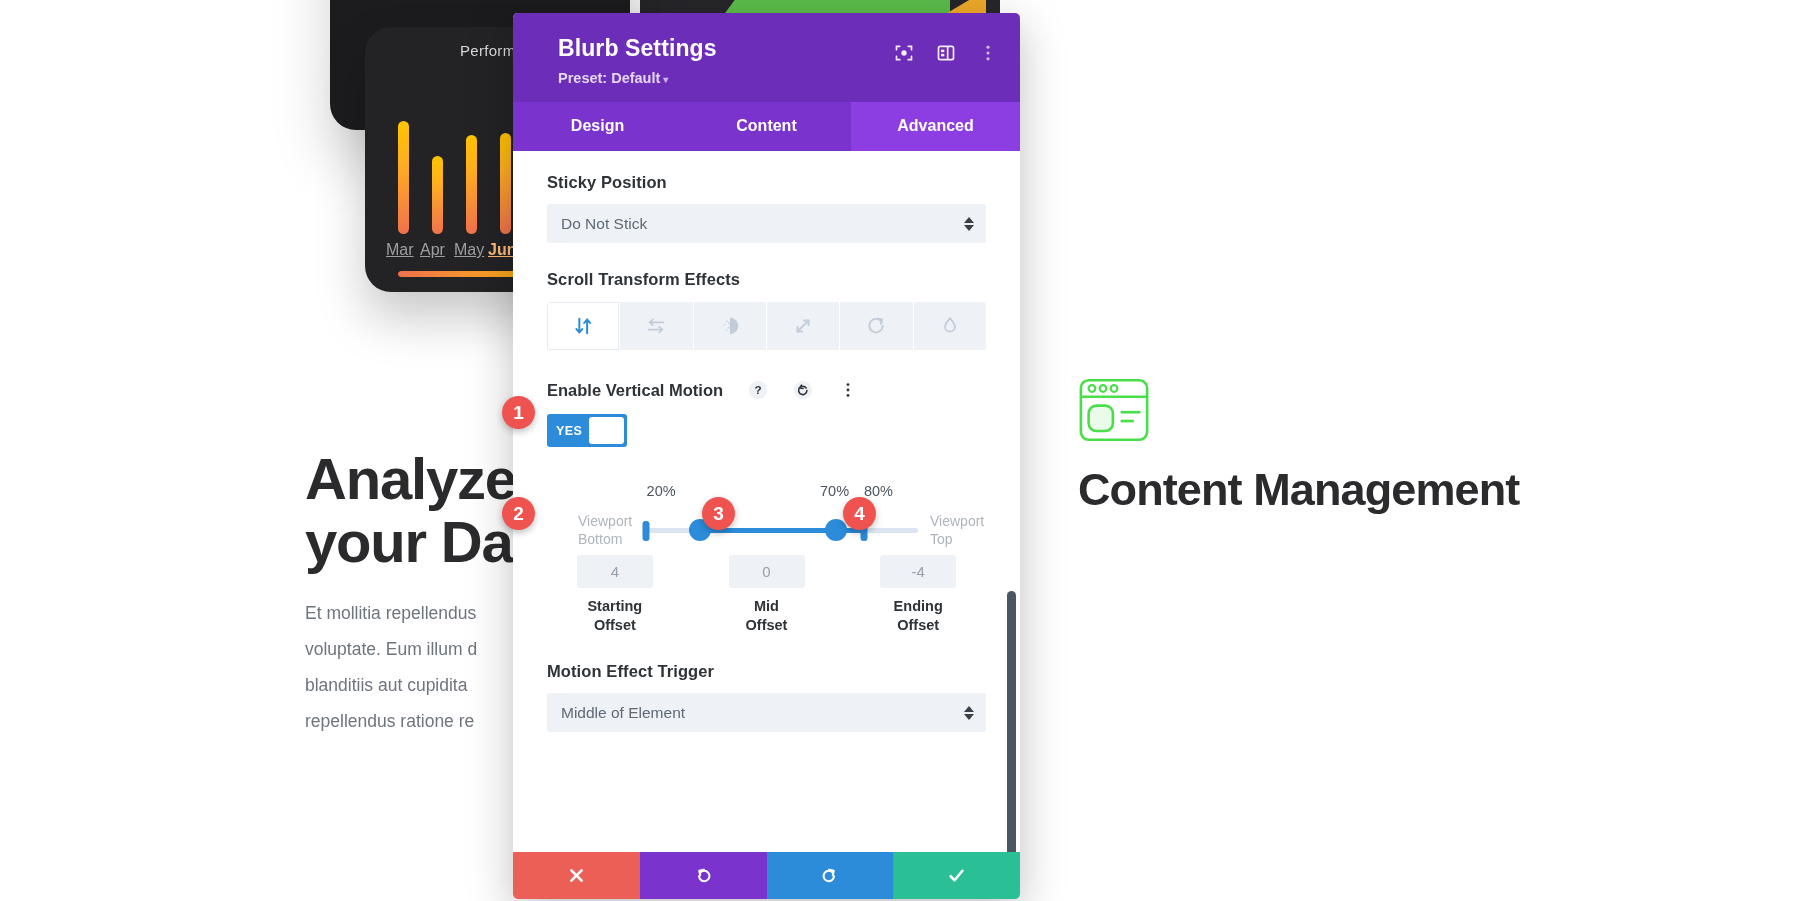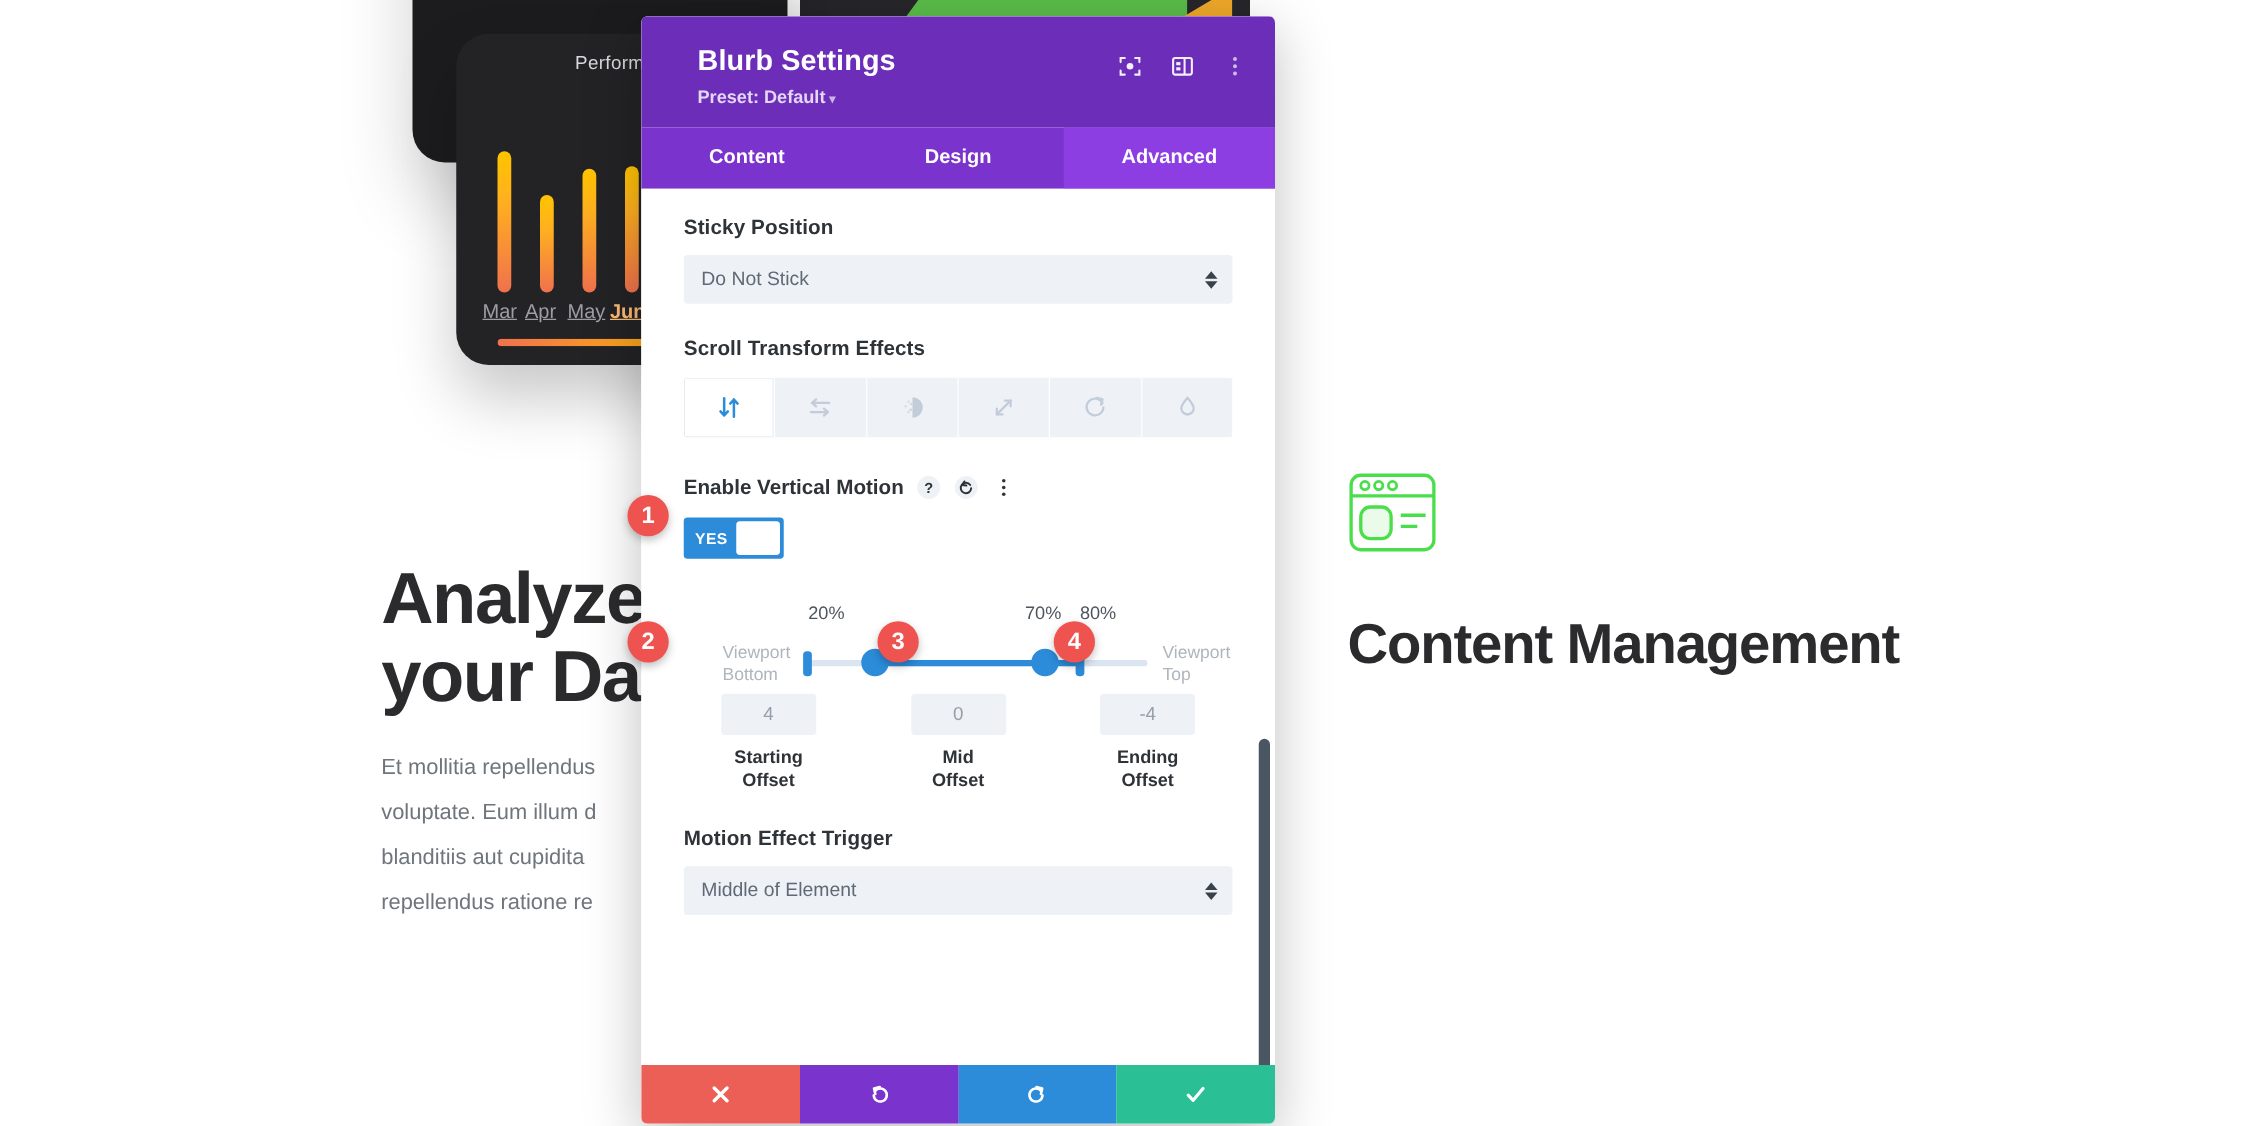--- a/index.html
+++ b/index.html
@@ -133,21 +133,21 @@
     font-size: 17.5px;
     line-height: 2.06;
     color: #6f757c;
     white-space: nowrap;
   }
 
   
   .right-block { position: absolute; left: 1078px; top: 378px; width: 500px; }
   .right-icon { width: 72px; height: 64px; display: block; }
   .right-heading {
-    margin-top: 48px;
+    margin-top: 23px;
     font-size: 45px;
     font-weight: bold;
     color: #2b2b2e;
     letter-spacing: -.9px;
     line-height: 1.1;
   }
   .right-para {
     margin-top: 24px;
     font-size: 17.5px;
     line-height: 2.06;
@@ -273,21 +273,21 @@
     cursor: pointer;
   }
   .effect-btn:last-child { border-right: none; }
   .effect-btn.active { background: #ffffff; box-shadow: inset 0 0 0 1px #e7ebf1; }
   .effect-btn svg { width: 22px; height: 22px; display:block; }
 
   .motion-head {
     margin-top: 30px;
     display: flex;
     align-items: center;
-    gap: 10px;
+    gap: 25px;
   }
   .motion-head .lbl { font-size: 16.5px; color:#2e3338; font-weight: bold; }
   .mini-icon { width: 20px; height: 20px; display:block; cursor:pointer; }
 
   .toggle {
     margin-top: 14px;
     width: 80px; height: 33px;
     background: #2c8cda;
     border-radius: 3px;
     display: flex;
@@ -544,22 +544,22 @@
         </svg>
         <svg class="hi" viewBox="0 0 24 24">
           <circle cx="12" cy="5" r="1.9" fill="#d9c6f0"></circle>
           <circle cx="12" cy="12" r="1.9" fill="#d9c6f0"></circle>
           <circle cx="12" cy="19" r="1.9" fill="#d9c6f0"></circle>
         </svg>
       </div>
     </div>
 
     <div class="tabs">
+      <div class="tab">Design</div>
       <div class="tab">Content</div>
-      <div class="tab">Design</div>
       <div class="tab active">Advanced</div>
     </div>
 
     <div class="modal-body">
 
       <div>
         <div class="field-label">Sticky Position</div>
         <div class="select-wrap">
           <span class="val">Do Not Stick</span>
           <span class="select-arrows">

